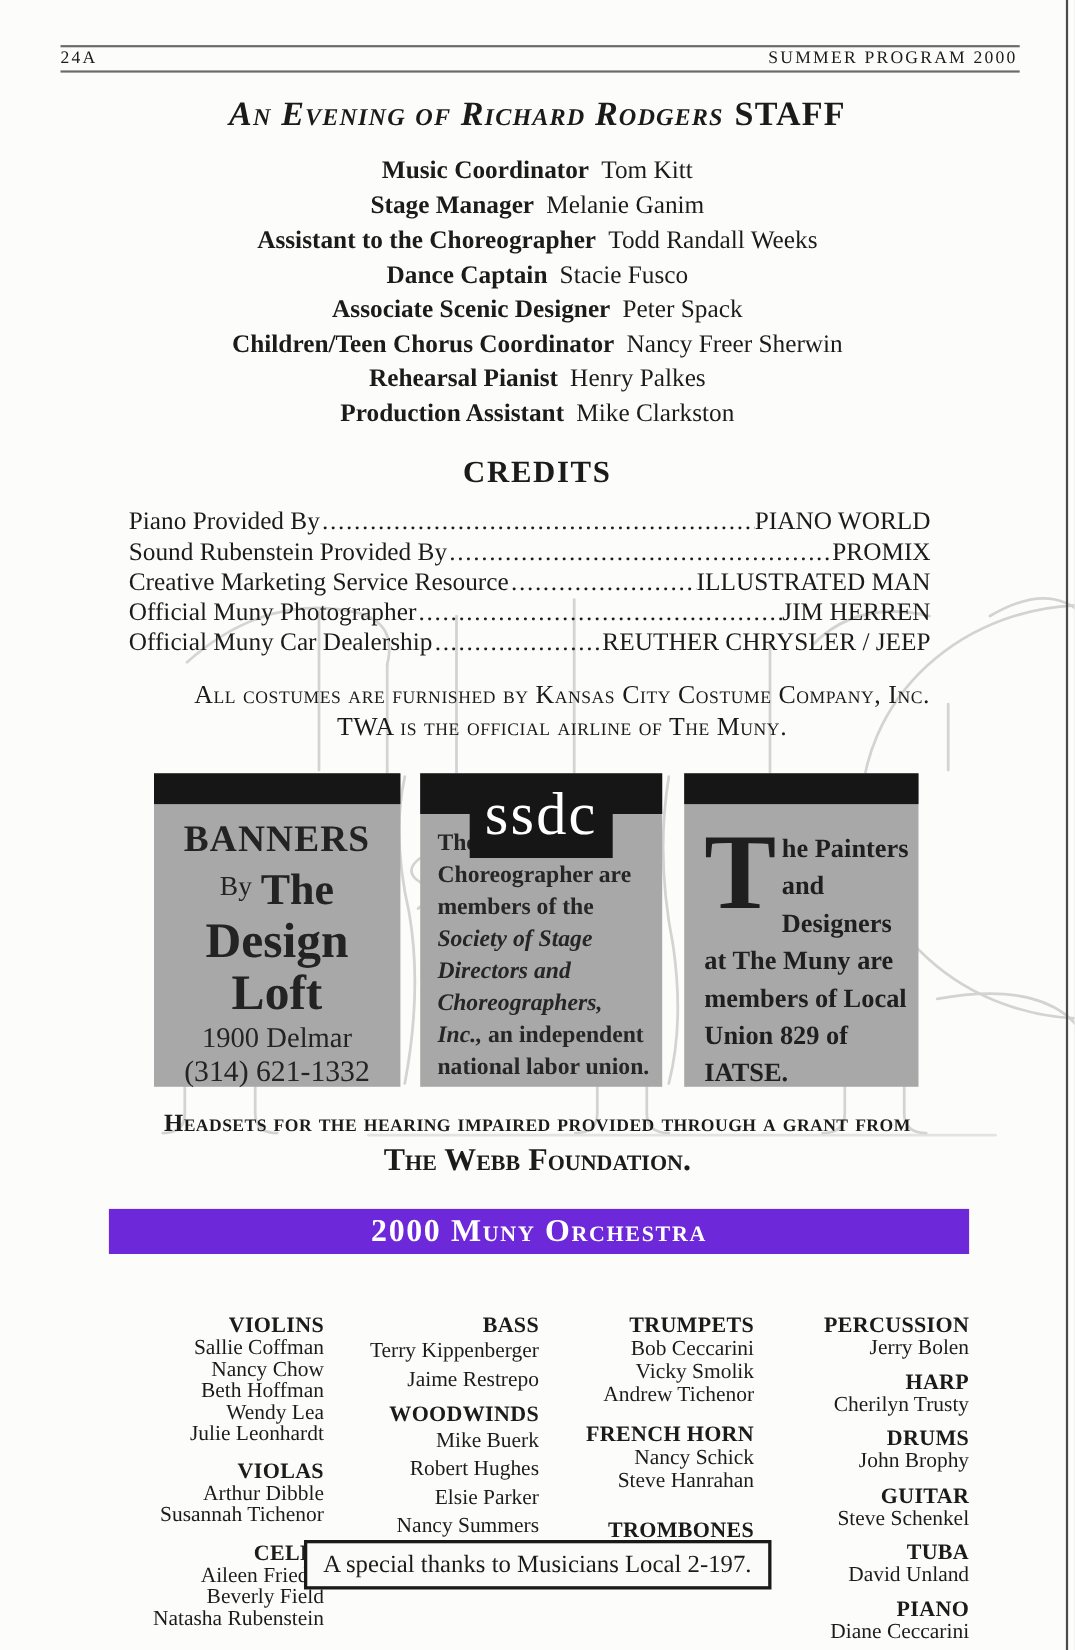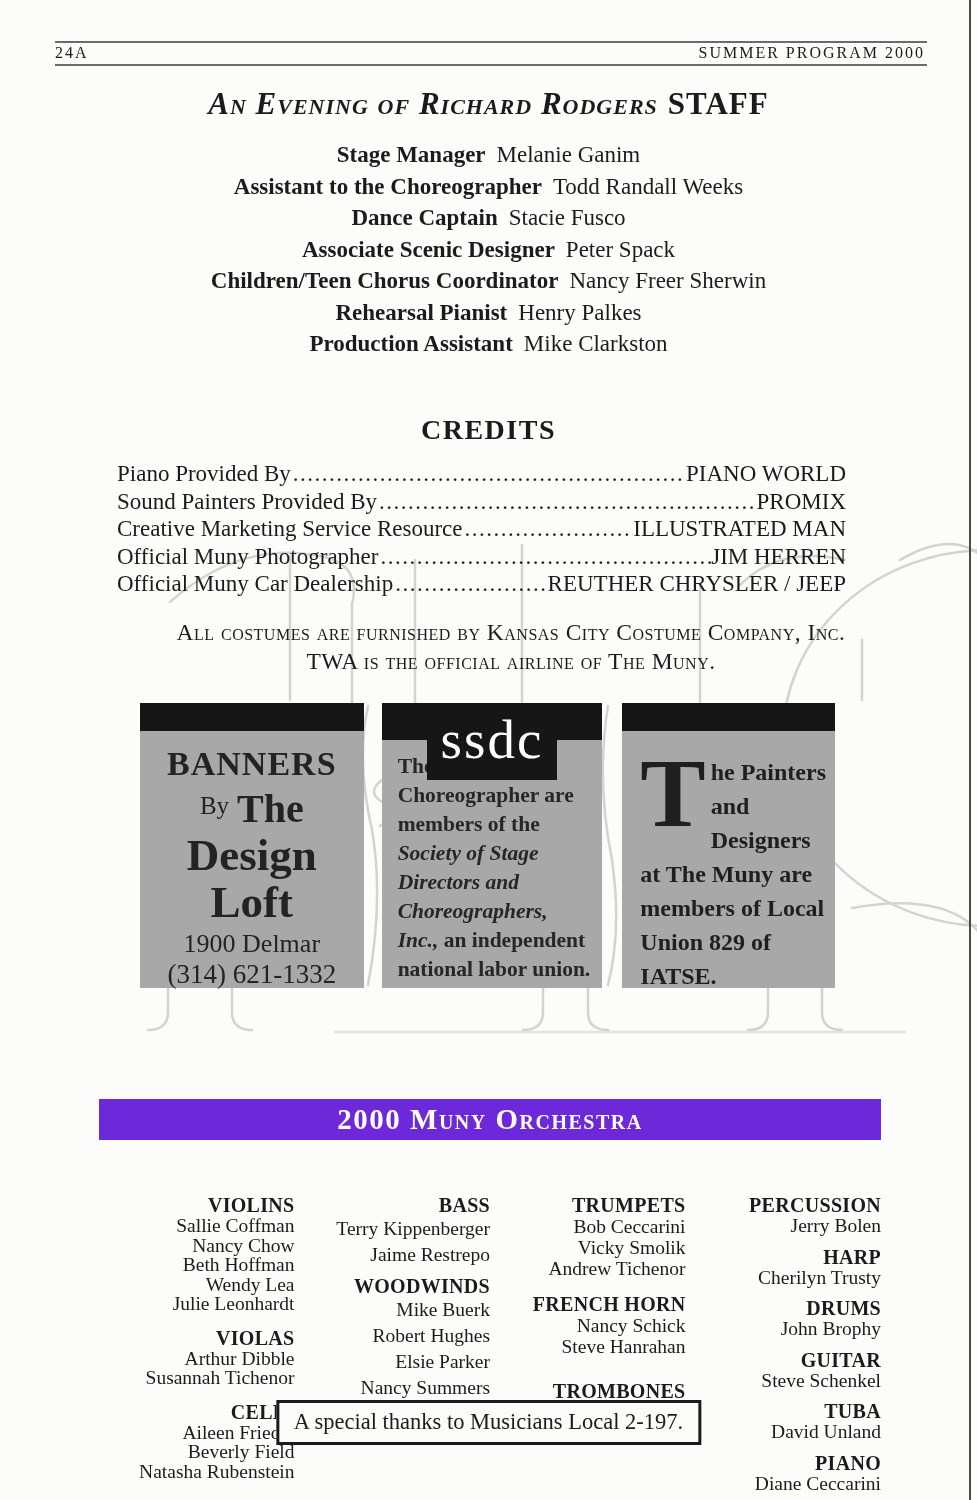--- a/index.html
+++ b/index.html
@@ -112,38 +112,39 @@
   <div class="rule rule-top"></div>
   <div class="page-num">24A</div>
   <div class="program-title">SUMMER PROGRAM 2000</div>
   <div class="rule rule-bottom"></div>
 
   <div class="show-title">
     <span class="it">An Evening of Richard Rodgers</span><span class="staff-word">STAFF</span>
   </div>
 
   <div class="staff-list" id="staff-list">
+      <div class="staff-row"><span class="staff-role">Music Coordinator</span><span class="staff-name">Tom Kitt</span></div>
       <div class="staff-row"><span class="staff-role">Stage Manager</span><span class="staff-name">Melanie Ganim</span></div>
       <div class="staff-row"><span class="staff-role">Assistant to the Choreographer</span><span class="staff-name">Todd Randall Weeks</span></div>
       <div class="staff-row"><span class="staff-role">Dance Captain</span><span class="staff-name">Stacie Fusco</span></div>
       <div class="staff-row"><span class="staff-role">Associate Scenic Designer</span><span class="staff-name">Peter Spack</span></div>
       <div class="staff-row"><span class="staff-role">Children/Teen Chorus Coordinator</span><span class="staff-name">Nancy Freer Sherwin</span></div>
       <div class="staff-row"><span class="staff-role">Rehearsal Pianist</span><span class="staff-name">Henry Palkes</span></div>
       <div class="staff-row"><span class="staff-role">Production Assistant</span><span class="staff-name">Mike Clarkston</span></div>
     </div>
 
   <div class="credits-heading">CREDITS</div>
   <div class="credits-list" id="credits-list">
       <div class="credit-row">
         <span class="credit-label">Piano Provided By</span>
         <span class="credit-dots"></span>
         <span class="credit-value">PIANO WORLD</span>
       </div>
       <div class="credit-row">
-        <span class="credit-label">Sound Painters Provided By</span>
+        <span class="credit-label">Sound Rubenstein Provided By</span>
         <span class="credit-dots"></span>
         <span class="credit-value">PROMIX</span>
       </div>
       <div class="credit-row">
         <span class="credit-label">Creative Marketing Service Resource</span>
         <span class="credit-dots"></span>
         <span class="credit-value">ILLUSTRATED MAN</span>
       </div>
       <div class="credit-row">
         <span class="credit-label">Official Muny Photographer</span>
@@ -187,20 +188,24 @@
 
     <div class="adbox box-iatse">
       <div class="bar"></div>
       <div class="iatse-text">
         <span class="dropcap">T</span><span>he Painters and Designers at The Muny are members of Local Union 829 of IATSE.</span>
       </div>
     </div>
 
   </div>
 
+  <div class="headsets">
+    <div class="headsets-line">Headsets for the hearing impaired provided through a grant from</div>
+    <div class="webb-line">The Webb Foundation.</div>
+  </div>
 
   <div class="orch-banner">2000 Muny Orchestra</div>
   <div class="orch-cols" id="orch-cols">
       <div class="col col0">
         <div class="sec">
           <div class="sec-h">VIOLINS</div>
           <div class="member">Sallie Coffman</div>
           <div class="member">Nancy Chow</div>
           <div class="member">Beth Hoffman</div>
           <div class="member">Wendy Lea</div>

